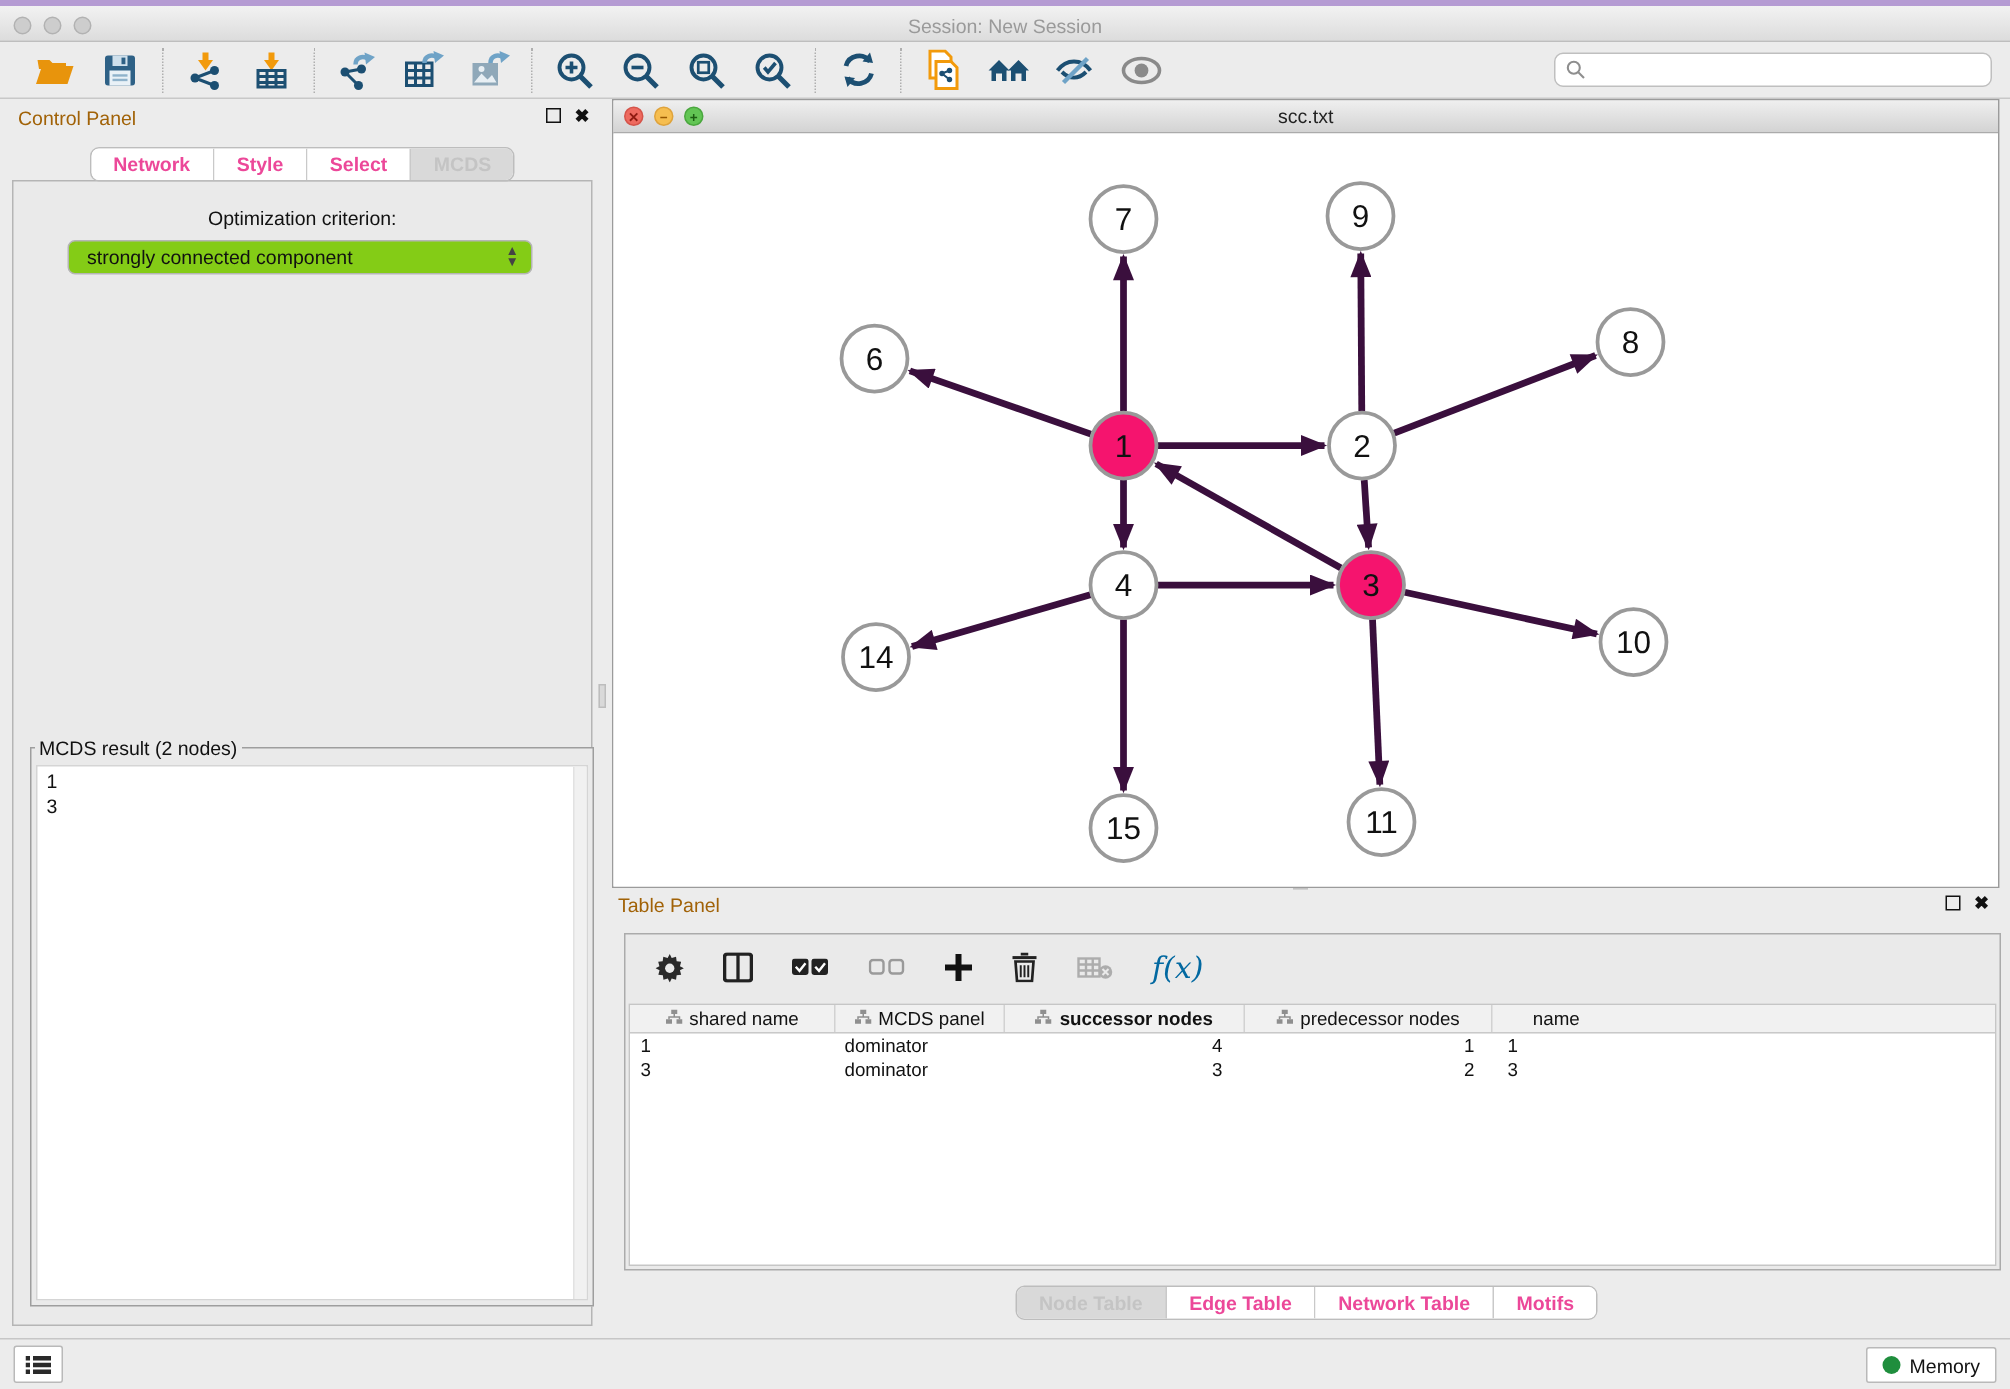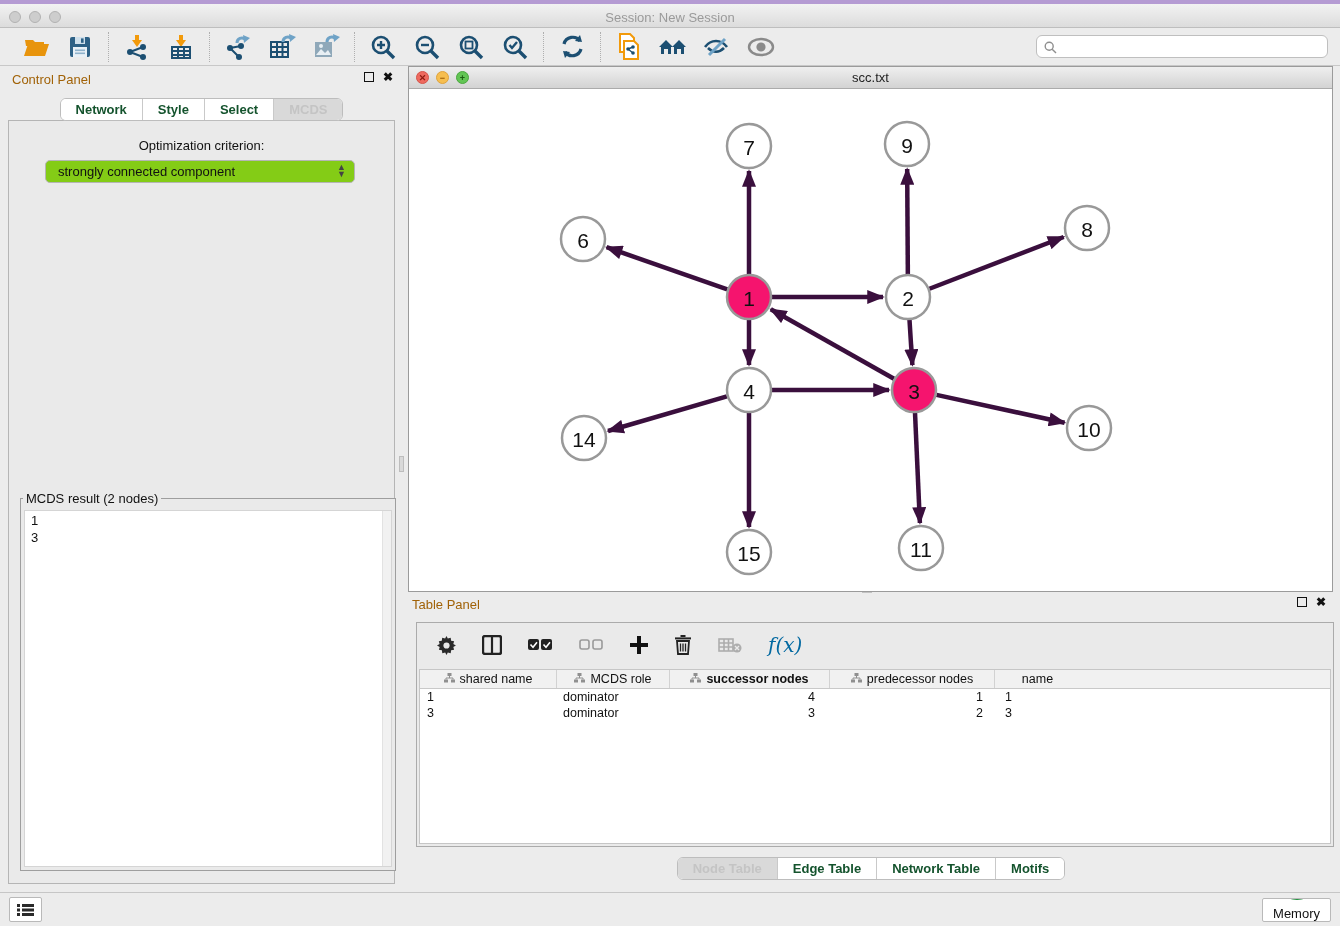--- a/index.html
+++ b/index.html
@@ -28,21 +28,21 @@
 
   
   .control-panel{position:absolute;left:8px;top:70px;width:387px;height:814px;}
   .cp-header{height:22px;position:relative;}
   .panel-title{font-size:13px;color:#a16207;padding-left:4px;margin-top:20px;}
   .panel-btns{position:absolute;right:2px;top:2px;display:flex;gap:9px;align-items:center;}
   .float-icon{width:10px;height:10px;border:1.6px solid #111;background:transparent;display:inline-block;}
   .close-icon{font-size:12px;font-weight:bold;color:#111;line-height:10px;}
   .cp-tabs{position:relative;z-index:2;display:flex;justify-content:center;margin-top:6px;margin-bottom:-1px;}
   .tabgroup{display:inline-flex;border:1px solid #BDBDBD;border-radius:6px;overflow:hidden;background:#fff;}
-  .tab{padding:3px 15px;font-size:13px;font-weight:600;color:#14532d;background:#fff;
+  .tab{padding:3px 15px;font-size:13px;font-weight:600;color:#ec4899;background:#fff;
     border-right:1px solid #C9C9C9;cursor:pointer;white-space:nowrap;}
   .tab:last-child{border-right:none;}
   .tab.active{background:#D9D9D9;color:#C4C4C4;}
   .cp-body{position:absolute;left:0;top:50px;width:387px;height:764px;
     border:1px solid #B5B5B5;background:#EAEAEA;}
   .opt-label{position:absolute;left:0;right:0;top:17px;text-align:center;font-size:13px;color:#111;}
   .criterion-select{position:absolute;left:36px;top:39px;width:310px;height:23px;background:#84cc16;
     border:1px solid #B5B5B5;border-radius:5px;font-size:13px;color:#111;display:flex;
     align-items:center;padding-left:12px;cursor:pointer;}
   .stepper{position:absolute;right:8px;top:3px;display:flex;flex-direction:column;line-height:7px;
@@ -93,21 +93,21 @@
   .grid-row{display:flex;height:16px;}
   .gr-cell{font-size:12.5px;color:#111;line-height:16px;overflow:hidden;white-space:nowrap;}
   .tp-tabs{position:absolute;left:0;right:0;top:262px;display:flex;justify-content:center;}
 
   
   .statusbar{position:absolute;left:0;top:892px;width:1340px;height:34px;background:#ECECEC;
     border-top:1px solid #C6C6C6;}
   .sb-left-btn{position:absolute;left:9px;top:4px;width:33px;height:25px;background:#fff;
     border:1px solid #B9B9B9;border-radius:2px;display:flex;align-items:center;justify-content:center;cursor:pointer;}
   .memory-btn{position:absolute;right:9px;top:5px;height:24px;background:#fff;border:1px solid #B9B9B9;
-    border-radius:2px;display:flex;align-items:center;gap:6px;padding:0 10px;cursor:pointer;flex-direction:column;}
+    border-radius:2px;display:flex;align-items:center;gap:6px;padding:0 10px;cursor:pointer;}
   .mem-dot{width:12px;height:12px;border-radius:50%;background:#1F8E3D;}
   .memory-label{font-size:13px;color:#111;}
 </style>
 </head>
 <body>
 
 <div class="app">
 
   <div class="titlebar">
     <div class="traffic">
@@ -475,21 +475,21 @@
                 </svg></span>
               <span>shared name</span>
             </div>
             <div class="gh-cell" style="width: 113px;">
               <span><svg width="11" height="10" viewBox="0 0 11 10">
                   <rect x="3.5" y="0" width="4" height="3" fill="#8F8F8F"></rect>
                   <rect x="0" y="6.5" width="4" height="3" fill="#8F8F8F"></rect>
                   <rect x="7" y="6.5" width="4" height="3" fill="#8F8F8F"></rect>
                   <path d="M5.5 3 v2 M2 6.5 V5 h7 v1.5" stroke="#8F8F8F" fill="none"></path>
                 </svg></span>
-              <span>MCDS role</span>
+              <span>MCDS panel</span>
             </div>
             <div class="gh-cell" style="width: 160px; font-weight: bold;">
               <span><svg width="11" height="10" viewBox="0 0 11 10">
                   <rect x="3.5" y="0" width="4" height="3" fill="#8F8F8F"></rect>
                   <rect x="0" y="6.5" width="4" height="3" fill="#8F8F8F"></rect>
                   <rect x="7" y="6.5" width="4" height="3" fill="#8F8F8F"></rect>
                   <path d="M5.5 3 v2 M2 6.5 V5 h7 v1.5" stroke="#8F8F8F" fill="none"></path>
                 </svg></span>
               <span>successor nodes</span>
             </div>

